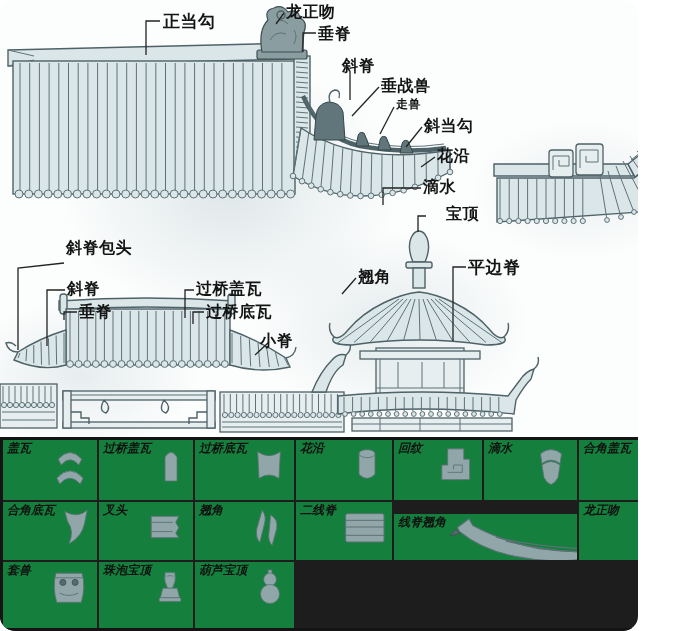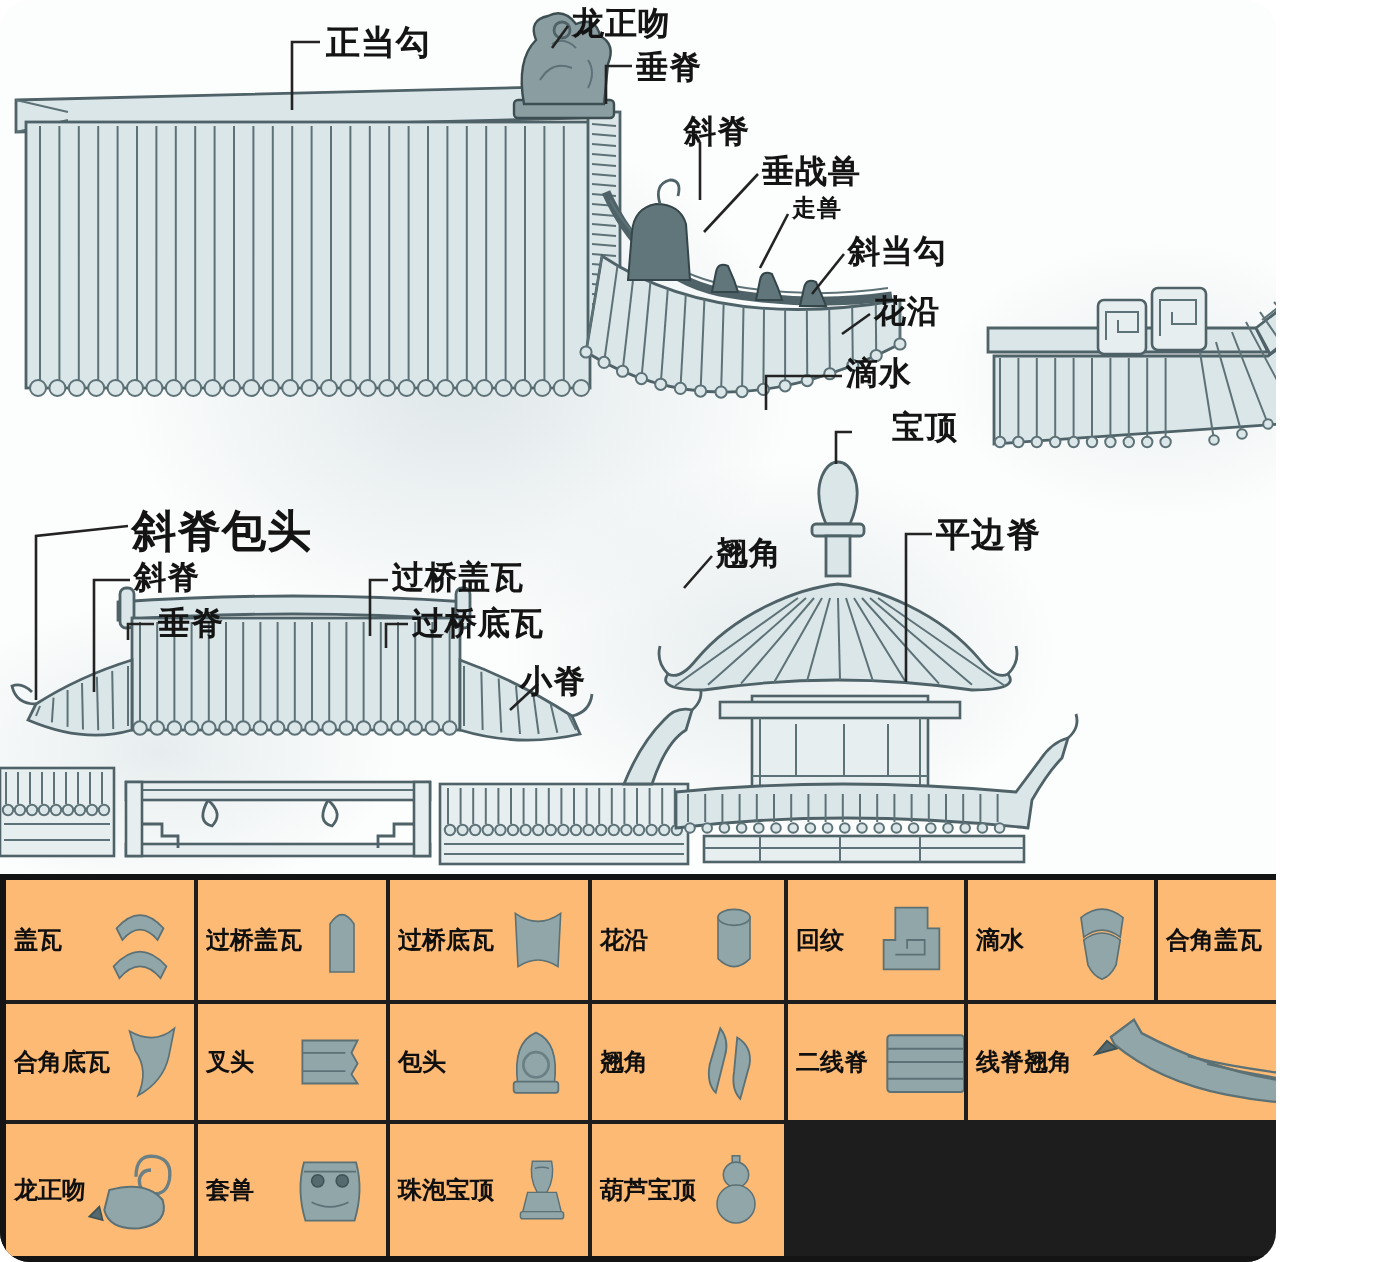--- a/index.html
+++ b/index.html
@@ -24,21 +24,21 @@
   .thin{fill:none;stroke:#5d7277;stroke-width:1;}
   .dotc{fill:#dbe6e9;stroke:#5d7277;stroke-width:1;}
   .beast{fill:#60767b;stroke:#35464a;stroke-width:1;}
   .orn{fill:#8a9ea2;stroke:#3d4e52;stroke-width:1.2;}
   .leader{fill:none;stroke:#232323;stroke-width:1.3;}
   .dlabel{position:absolute;font-weight:700;color:#141414;white-space:nowrap;letter-spacing:.5px;}
   
   .tile-table{position:absolute;left:0;top:437px;width:700px;height:194px;box-sizing:border-box;
       display:grid;grid-template-columns:94px 94px 99px 96px 88px 93px 118px;
       grid-template-rows:60px 58px 66px;gap:2px;background:#1d1d1d;border:3px solid #141414;}
-  .cell{background:#fdba74;display:flex;align-items:center;overflow:hidden;position:relative;}
+  .cell{background:#15803d;display:flex;overflow:hidden;position:relative;font-style:italic;}
   .cell .lab{font-size:12px;font-weight:700;color:#101010;margin-left:4px;white-space:nowrap;z-index:2;}
   .cell svg{margin-left:auto;margin-right:5px;flex-shrink:0;}
   .thumb .ph{fill:#91a6a9;stroke:#5c7175;stroke-width:1.2;}
   .thumb .ln{fill:none;stroke:#5c7175;stroke-width:1.2;}
   .thumb .ln2{fill:none;stroke:#6b8084;stroke-width:2;}
   .thumb .dk{fill:#556a6e;stroke:#3e5356;stroke-width:1;}
 </style>
 </head>
 <body>
 
@@ -524,21 +524,21 @@
       <div class="dlabel" style="left: 163px; top: 10px; font-size: 17px;">正当勾</div>
       <div class="dlabel" style="left: 286px; top: 2px; font-size: 16px;">龙正吻</div>
       <div class="dlabel" style="left: 318px; top: 24px; font-size: 16px;">垂脊</div>
       <div class="dlabel" style="left: 342px; top: 56px; font-size: 16px;">斜脊</div>
       <div class="dlabel" style="left: 381px; top: 76px; font-size: 16px;">垂战兽</div>
       <div class="dlabel" style="left: 396px; top: 96px; font-size: 12px;">走兽</div>
       <div class="dlabel" style="left: 424px; top: 116px; font-size: 16px;">斜当勾</div>
       <div class="dlabel" style="left: 437px; top: 146px; font-size: 16px;">花沿</div>
       <div class="dlabel" style="left: 423px; top: 177px; font-size: 16px;">滴水</div>
       <div class="dlabel" style="left: 446px; top: 204px; font-size: 16px;">宝顶</div>
-      <div class="dlabel" style="left: 66px; top: 251px; font-size: 22px;">斜脊包头</div>
+      <div class="dlabel" style="left: 66px; top: 238px; font-size: 16px;">斜脊包头</div>
       <div class="dlabel" style="left: 67px; top: 279px; font-size: 16px;">斜脊</div>
       <div class="dlabel" style="left: 79px; top: 302px; font-size: 16px;">垂脊</div>
       <div class="dlabel" style="left: 196px; top: 279px; font-size: 16px;">过桥盖瓦</div>
       <div class="dlabel" style="left: 206px; top: 302px; font-size: 16px;">过桥底瓦</div>
       <div class="dlabel" style="left: 260px; top: 331px; font-size: 16px;">小脊</div>
       <div class="dlabel" style="left: 358px; top: 267px; font-size: 16px;">翘角</div>
       <div class="dlabel" style="left: 468px; top: 256px; font-size: 17px;">平边脊</div>
     </div>
 
   <div class="tile-table" id="tileTable">
@@ -595,42 +595,34 @@
         </svg>
       </div>
       <div class="cell">
         <span class="lab">叉头</span>
         <svg class="thumb" width="46" height="50" viewBox="0 0 60 60">
           <path class="ph" d="M12,16 H48 L44,24 L48,31 L44,38 L48,44 H12 Z"></path>
           <path class="ln" d="M12,24 H40 M12,36 H40"></path>
         </svg>
       </div>
       <div class="cell">
-        <span class="lab">包头</span>
-        <svg class="thumb" width="42" height="50" viewBox="0 0 60 60">
-          <path class="ph" d="M17,46 Q13,16 30,9 Q47,16 43,46 Z"></path>
-          <rect class="ph" x="14" y="44" width="32" height="8" rx="2"></rect>
-          <circle class="ln2" cx="30" cy="32" r="9"></circle>
-        </svg>
-      </div>
-      <div class="cell">
         <span class="lab">翘角</span>
         <svg class="thumb" width="46" height="50" viewBox="0 0 60 60">
           <path class="ph" d="M25,8 Q31,16 28,26 L22,50 Q16,44 18,32 Z"></path>
           <path class="ph" d="M36,14 Q46,20 44,32 L38,54 Q32,48 34,36 Z"></path>
         </svg>
       </div>
       <div class="cell">
         <span class="lab">二线脊</span>
         <svg class="thumb" width="56" height="50" viewBox="0 0 60 60">
           <rect class="ph" x="8" y="14" width="46" height="34" rx="2"></rect>
           <path class="ln" d="M8,22 H54 M8,30 H54 M8,40 H54"></path>
         </svg>
       </div>
-      <div class="cell" style="grid-column: span 2;">
+      <div class="cell" style="grid-column: span 2; margin-top: 12px;">
         <span class="lab">线脊翘角</span>
         <svg class="thumb" width="148" height="52" viewBox="0 0 150 54">
           <path class="ph" d="M10,14 L22,5 L26,12 Q60,30 95,36 Q125,40 146,38 L146,46 Q110,52 70,44 Q35,37 12,18 Z"></path>
           <path class="dk" d="M8,16 L2,23 L13,20 Z"></path>
           <path class="ln" d="M60,28 Q100,38 144,40 M50,24 Q90,34 142,36"></path>
         </svg>
       </div>
       <div class="cell">
         <span class="lab">龙正吻</span>
         <svg class="thumb" width="50" height="50" viewBox="0 0 60 60">

